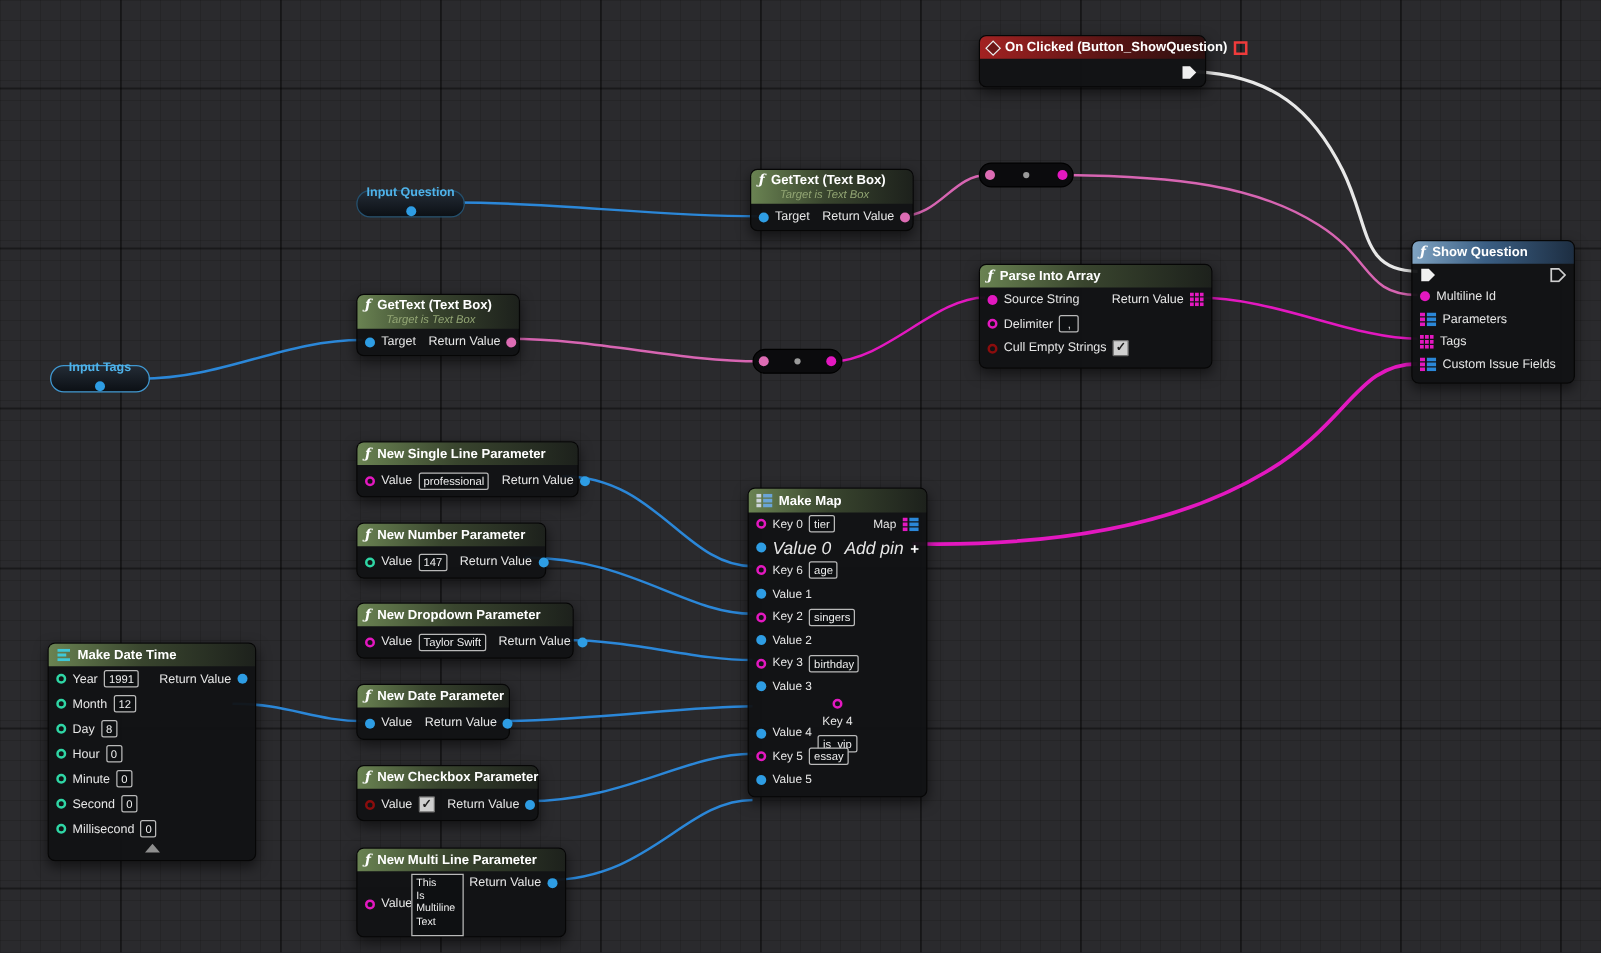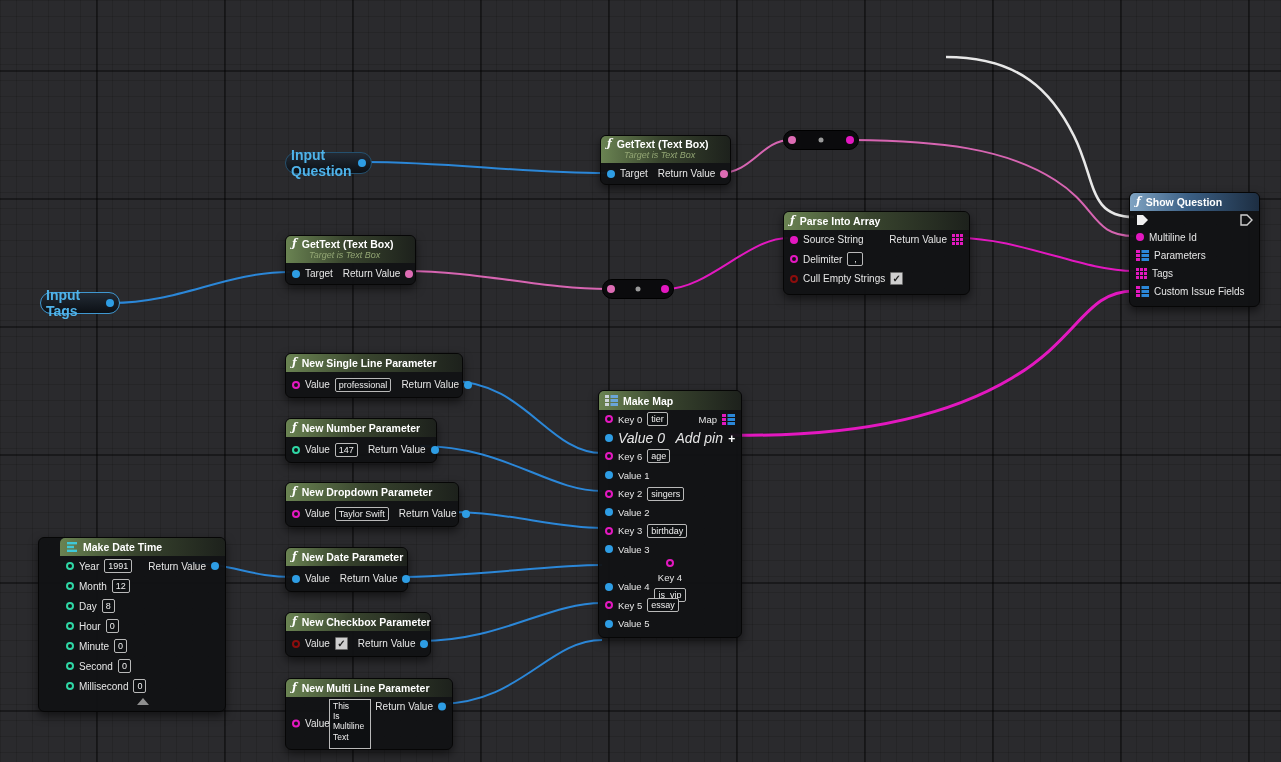--- a/index.html
+++ b/index.html
@@ -36,21 +36,21 @@
   .h-red{border:2px solid #8b0d0d;}
   .pin-input{display:inline-block;background:#0e1012;border:1px solid #b9b9b9;border-radius:2px;
     color:#eee;font-size:9px;line-height:12px;height:12px;padding:0 3px;}
   .mtext{background:#0e1012;border:1px solid #b9b9b9;color:#eee;font-size:8.5px;line-height:1.2;
     padding:1px 3px;white-space:pre-line;width:34px;height:46px;overflow:hidden;}
   .checkbox{width:11px;height:11px;background:#cfcfcf;border:1px solid #6d6d6d;border-radius:1px;
     text-align:center;flex:none;}
   .checkbox .check-icon::before{content:"\2713";color:#1c1c1c;font-size:10px;font-weight:bold;line-height:11px;}
   .pill{position:absolute;display:flex;align-items:center;justify-content:flex-end;gap:5px;
     background:linear-gradient(#232b35,#0c1015);border:1px solid #2a5c80;border-radius:11px;
-    font-weight:bold;font-size:14px;color:#4fb3ea;padding:0 5px;z-index:2;box-sizing:border-box;}
+    font-weight:bold;font-size:10px;color:#4fb3ea;padding:0 5px;z-index:2;box-sizing:border-box;flex-direction:column;}
   .reroute{position:absolute;background:#0b0b0d;border:1px solid #000;border-radius:10px;z-index:2;
     display:flex;align-items:center;justify-content:space-between;padding:0 4px;box-sizing:border-box;}
   .reroute .dot{position:absolute;left:50%;top:50%;transform:translate(-50%,-50%);
     width:5px;height:5px;border-radius:50%;background:#9a9a9a;}
   .diamond-icon{width:7px;height:7px;border:1.5px solid #eee;transform:rotate(45deg);flex:none;background:rgba(40,8,8,.4);}
   .delegate-icon{width:7px;height:7px;border:2px solid #ef3b3b;flex:none;}
   .plus-icon::before{content:"+";color:#fff;font-weight:bold;font-size:12px;line-height:10px;}
   .collapse-icon{width:0;height:0;border-left:6px solid transparent;border-right:6px solid transparent;
     border-bottom:7px solid #8f8f8f;margin:2px auto 0 auto;}
   .exec-svg,.icon-svg{flex:none;display:block;}
@@ -72,20 +72,33 @@
     <path d="M112,303 C180,303 225,272 290,272" stroke="#2b87d8" stroke-width="2" fill="none"></path>
     <path d="M450,381 C525,381 548,453 602,453" stroke="#2b87d8" stroke-width="2" fill="none"></path>
     <path d="M420,446 C505,446 548,491 602,491" stroke="#2b87d8" stroke-width="2" fill="none"></path>
     <path d="M450,512 C510,512 552,528 602,528" stroke="#2b87d8" stroke-width="2" fill="none"></path>
     <path d="M394,577 C470,577 548,565 602,565" stroke="#2b87d8" stroke-width="2" fill="none"></path>
     <path d="M186,563 C232,563 250,577 292,577" stroke="#2b87d8" stroke-width="2" fill="none"></path>
     <path d="M421,641 C500,641 548,603 602,603" stroke="#2b87d8" stroke-width="2" fill="none"></path>
     <path d="M438,704 C520,704 548,640 602,640" stroke="#2b87d8" stroke-width="2" fill="none"></path>
   </svg>
 
+  <div class="node" style="left:783px;top:28px;width:180px;">
+    <div class="hdr hdr-red">
+      <span class="diamond-icon"></span>
+      <span class="grow">On Clicked (Button_ShowQuestion)</span>
+      <span class="delegate-icon"></span>
+    </div>
+    <div class="row" style="height:22px;">
+      <span class="grow"></span>
+      <svg class="exec-svg" width="13" height="12">
+          <path d="M1,1 L7,1 L12,6 L7,11 L1,11 Z" fill="#f0f0f0"></path>
+        </svg>
+    </div>
+  </div>
 
   <div class="pill" style="left:285px;top:152px;width:87px;height:22px;border-color:#24506e;">
     <span>Input Question</span>
     <span class="pin p-blue"></span>
   </div>
 
   <div class="node" style="left:600px;top:135px;width:129px;">
     <div class="hdr hdr-green hdr2">
       <div class="t1">
           <span class="fn-icon">ƒ</span>
@@ -407,21 +420,21 @@
       <span class="pin h-mag"></span>
       <span>Key 5</span>
       <span class="pin-input">essay</span>
     </div>
     <div class="row" style="height:18.6px;font-size:9.5px;">
       <span class="pin p-blue"></span>
       <span>Value 5</span>
     </div>
   </div>
 
-  <div class="node" style="left:38px;top:537px;width:165px;padding-left:21px;">
+  <div class="node" style="left:38px;top:514px;width:165px;">
     <div class="hdr hdr-green" style="height:12px;">
       <svg class="icon-svg" width="12" height="10">
           <g fill="#3fc8d8">
             <rect x="1" y="0" width="10" height="2.4"></rect>
             <rect x="1" y="3.8" width="7" height="2.4"></rect>
             <rect x="1" y="7.6" width="10" height="2.4"></rect>
           </g>
         </svg>
       <span>Make Date Time</span>
     </div>

